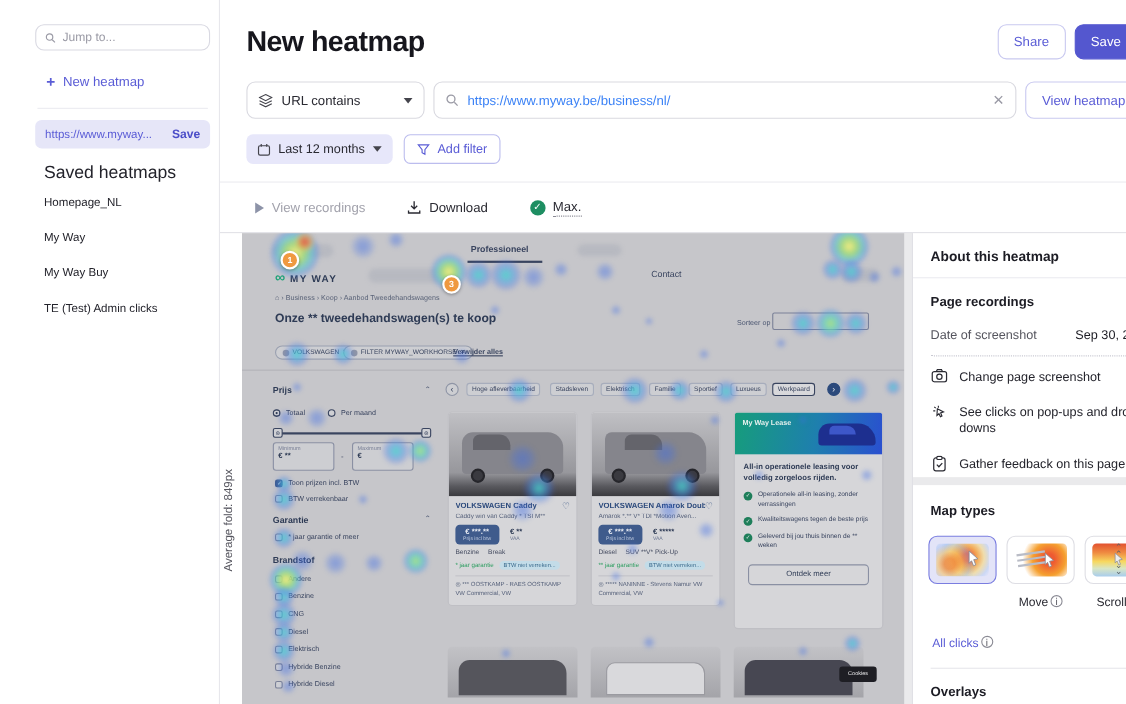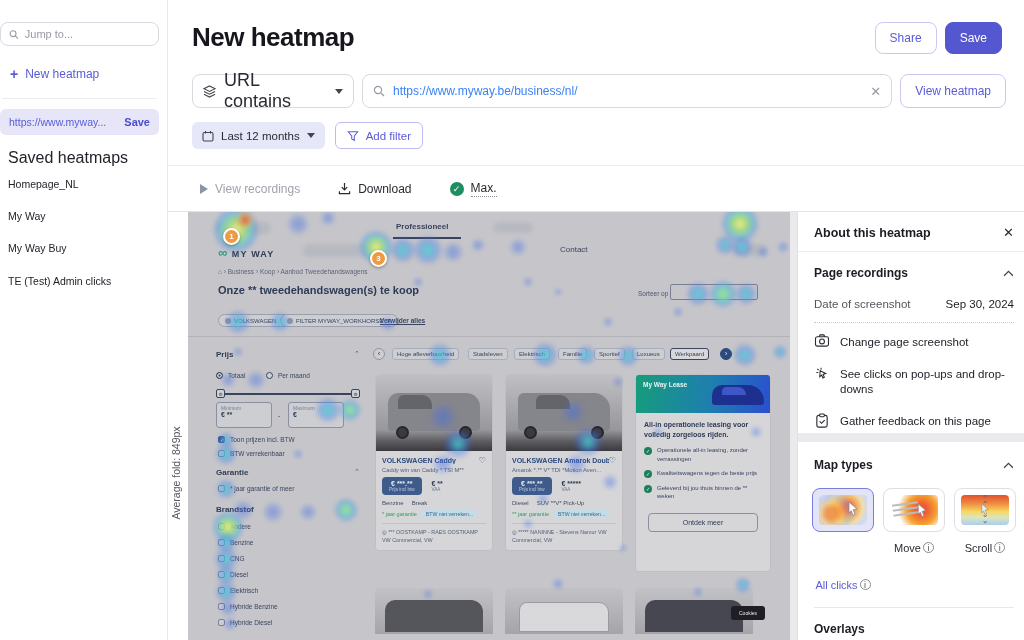--- a/index.html
+++ b/index.html
@@ -1,21 +1,21 @@
 <!DOCTYPE html>
 <html><head>
 <meta charset="utf-8">
 <style>
   * { box-sizing: border-box; margin: 0; padding: 0; }
   html,body { width:1024px; height:640px; overflow:hidden; }
   body { font-family:"Liberation Sans","DejaVu Sans",sans-serif; background:#fff; color:#1c1c24; }
   .app { display:flex; width:1024px; height:640px; }
 
   
-  .sidebar { width:168px; flex:0 0 168px; border-right:1px solid #e7e7ec; background:#fff; padding:22px 8px 0 0; }
+  .sidebar { width:168px; flex:0 0 168px; border-right:1px solid #e7e7ec; background:#fff; padding:22px 8px 0 0;margin-left:32px; }
   .search-box { display:flex; align-items:center; gap:6px; border:1px solid #d9d9e2; border-radius:8px; height:24px; padding:0 8px; }
   .search-box input { border:0; outline:0; width:100%; font-size:11px; color:#333; font-family:inherit; background:transparent; }
   .search-box input::placeholder { color:#9a9aa5; }
   .new-hm { display:flex; align-items:center; gap:7px; color:#5a5cd6; font-size:12px; margin:20px 0 16px 10px; cursor:pointer; }
   .new-hm .plus { font-size:14px; font-weight:700; }
   .side-divider { border-top:1px solid #ececf1; margin:0 2px 10px; }
   .active-item { display:flex; align-items:center; justify-content:space-between; background:#e6e6f8; border-radius:6px; padding:7px 9px; margin-bottom:14px; }
   .active-item .url { color:#5a5cd6; font-size:10.5px; white-space:nowrap; overflow:hidden; }
   .active-item .save { color:#4b4dc8; font-size:11px; font-weight:700; margin-left:6px; cursor:pointer; }
   .side-label { font-size:16px; color:#23232b; margin:14px 8px 10px; }
@@ -26,21 +26,21 @@
   .header { display:flex; align-items:flex-start; justify-content:space-between; padding:22px 28px 6px 24px; }
   .page-title { font-size:26px; font-weight:800; letter-spacing:-0.5px; color:#16161d; }
   .header-btns { display:flex; gap:8px; }
   .btn { font-size:12px; border-radius:8px; padding:8px 14px; cursor:pointer; font-family:inherit; }
   .btn-outline { background:#fff; border:1px solid #c9c9f0; color:#5a5cd6; }
   .btn-solid { background:#5457cf; border:1px solid #5457cf; color:#fff; }
 
   .filters { padding:14px 24px 16px; border-bottom:1px solid #ececf0; }
   .frow1 { display:flex; gap:8px; }
   .select { display:flex; align-items:center; gap:8px; border:1px solid #d9d9e0; border-radius:8px; height:34px; padding:0 10px; width:162px; background:#fff; cursor:pointer; }
-  .select .lbl { font-size:18px; color:#2a2a32; flex:1; }
+  .select .lbl { font-size:12px; color:#2a2a32; flex:1; }
   .caret { width:0; height:0; border-left:4px solid transparent; border-right:4px solid transparent; border-top:5px solid #44444c; }
   .url-field { display:flex; align-items:center; gap:8px; border:1px solid #d9d9e0; border-radius:8px; height:34px; padding:0 10px; flex:1; background:#fff; }
   .url-field input { border:0; outline:0; flex:1; font-size:12px; color:#3b82f6; font-family:inherit; }
   .x-clear { color:#9a9aa5; font-size:13px; cursor:pointer; }
   .btn-view { white-space:nowrap; height:34px; }
   .frow2 { display:flex; gap:10px; margin-top:14px; }
   .chip-date { display:flex; align-items:center; gap:7px; background:#e7e7fa; border-radius:6px; height:27px; padding:0 10px; font-size:11.5px; color:#2a2a32; cursor:pointer; }
   .btn-addfilter { display:flex; align-items:center; gap:7px; border:1px solid #bcbdee; border-radius:6px; height:27px; padding:0 11px; font-size:11.5px; color:#5a5cd6; background:#fff; cursor:pointer; }
 
   .toolbar { display:flex; align-items:center; gap:38px; padding:0 32px; height:45px; }

